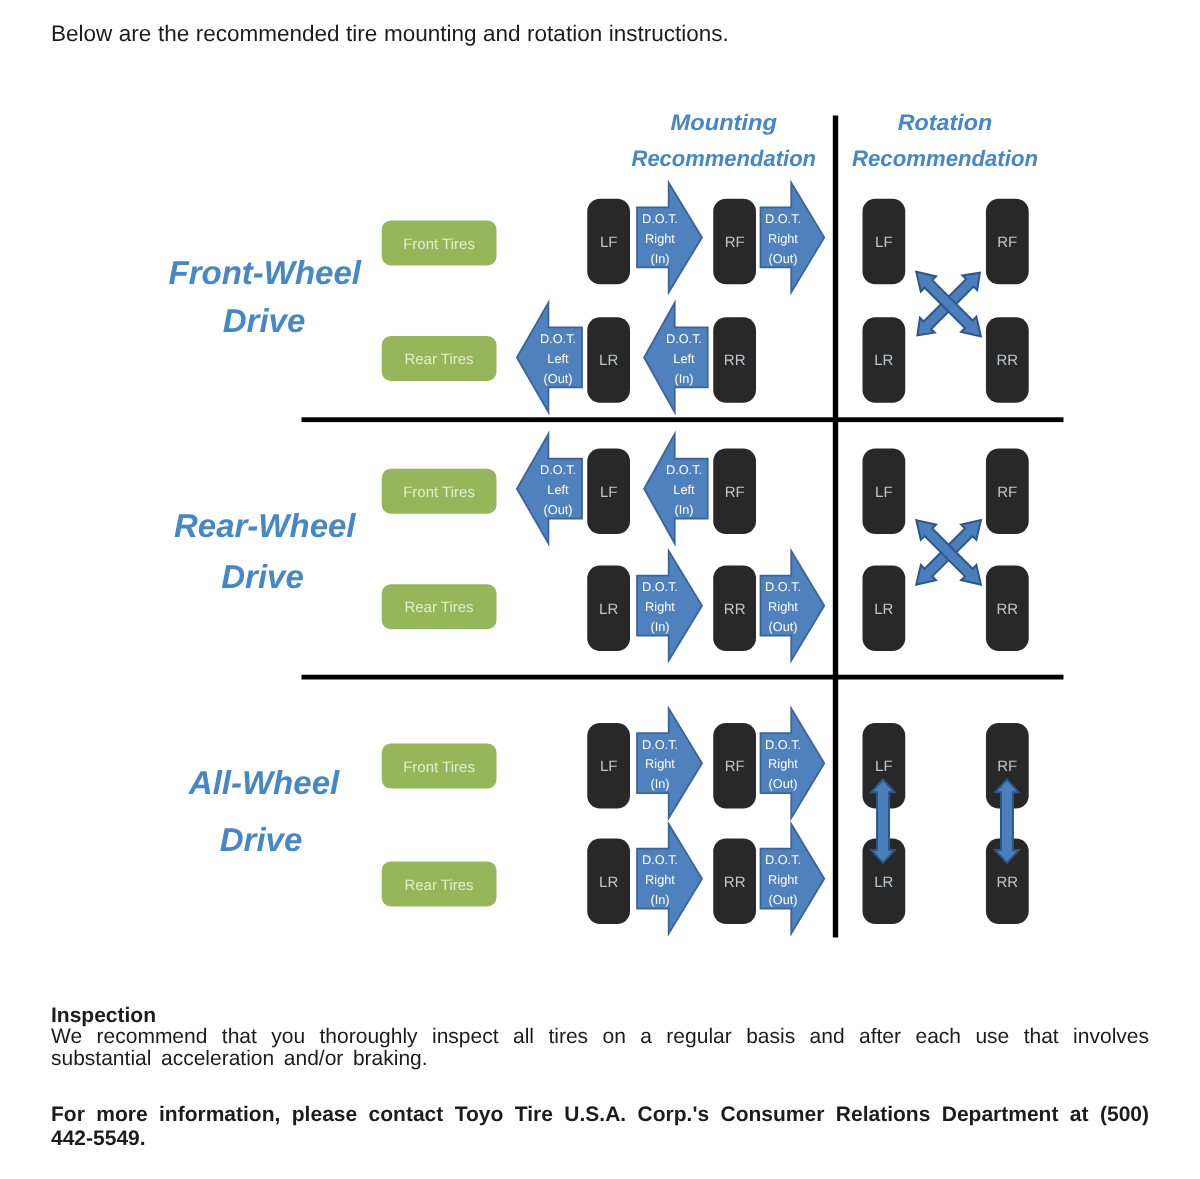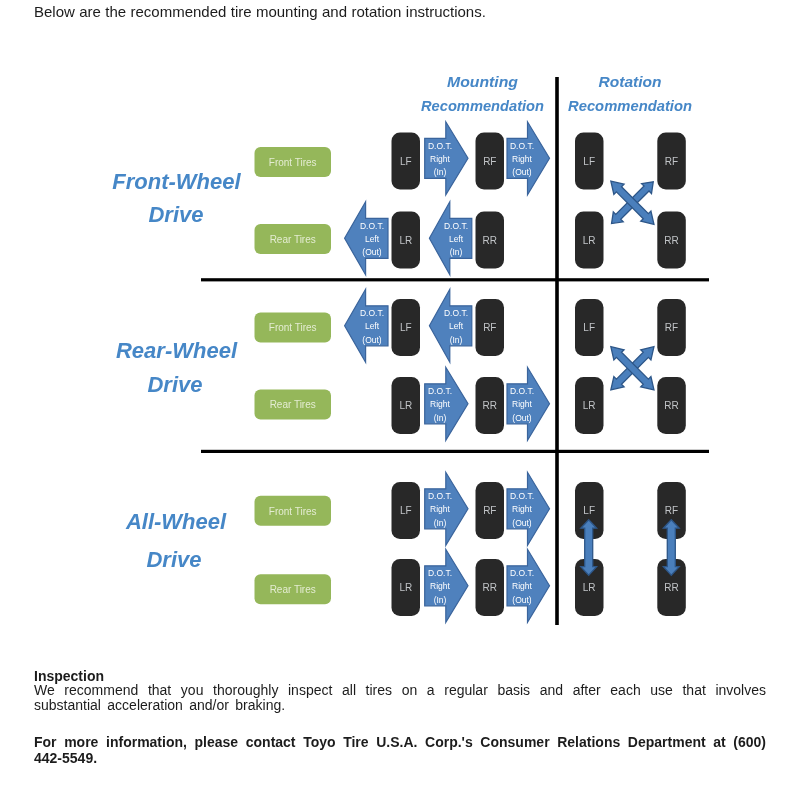--- a/index.html
+++ b/index.html
@@ -2,21 +2,21 @@
 <html><head>
 <meta charset="utf-8">
 <style>
   html,body{margin:0;padding:0;background:#ffffff;}
   body{width:800px;height:786px;position:relative;font-family:"Liberation Sans",sans-serif;}
   .txt{position:absolute;font-size:14px;color:#1c1c1c;line-height:14.8px;}
   .just{width:732px;text-align:justify;text-align-last:justify;}
 </style>
 </head>
 <body>
-<div class="txt" style="left:34px;top:5px;font-size:15px;word-spacing:0.2px;">Below are the recommended tire mounting and rotation instructions.</div>
+<div class="txt" style="left:34px;top:16px;font-size:15px;word-spacing:0.2px;">Below are the recommended tire mounting and rotation instructions.</div>
 
 <svg width="800" height="786" viewBox="0 0 800 786" style="position:absolute;left:0;top:0">
 
   <rect x="201" y="278.2" width="508" height="3.2" fill="#000"></rect>
   <rect x="201" y="449.8" width="508" height="3.2" fill="#000"></rect>
   <rect x="555.2" y="77" width="3.6" height="548" fill="#000"></rect>
 
   <g fill="#4687c7" font-family="Liberation Sans" font-weight="bold" font-style="italic" font-size="15" text-anchor="middle">
     <text x="482.5" y="86.5" textLength="71" lengthAdjust="spacingAndGlyphs">Mounting</text>
     <text x="482.5" y="110.5" textLength="123" lengthAdjust="spacingAndGlyphs">Recommendation</text>
@@ -175,14 +175,14 @@
       </g>
 <g transform="translate(671.3,547.45) rotate(90)">
         <path d="M -27.75 0 L -19.25 -7.9 L -19.25 -4.0 L 19.25 -4.0 L 19.25 -7.9 L 27.75 0 L 19.25 7.9 L 19.25 4.0 L -19.25 4.0 L -19.25 7.9 Z"></path>
       </g>
 </g>
 </svg>
 
 <div class="txt" style="left:34px;top:669px;font-weight:bold;text-align:center;">Inspection</div>
 <div class="txt just" style="left:34px;top:683.4px;">We recommend that you thoroughly inspect all tires on a regular basis and after each use that involves</div>
 <div class="txt" style="left:34px;top:698.2px;word-spacing:2.5px;text-align:right;">substantial acceleration and/or braking.</div>
-<div class="txt just" style="left:34px;top:735px;font-weight:bold;">For more information, please contact Toyo Tire U.S.A. Corp.'s Consumer Relations Department at (600)</div>
+<div class="txt just" style="left:34px;top:735px;font-weight:bold;">For more information, please contact Toyo Tire U.S.A. Corp.'s Consumer Relations Department at (500)</div>
 <div class="txt" style="left:34px;top:751px;font-weight:bold;">442-5549.</div>
 
 </body></html>

